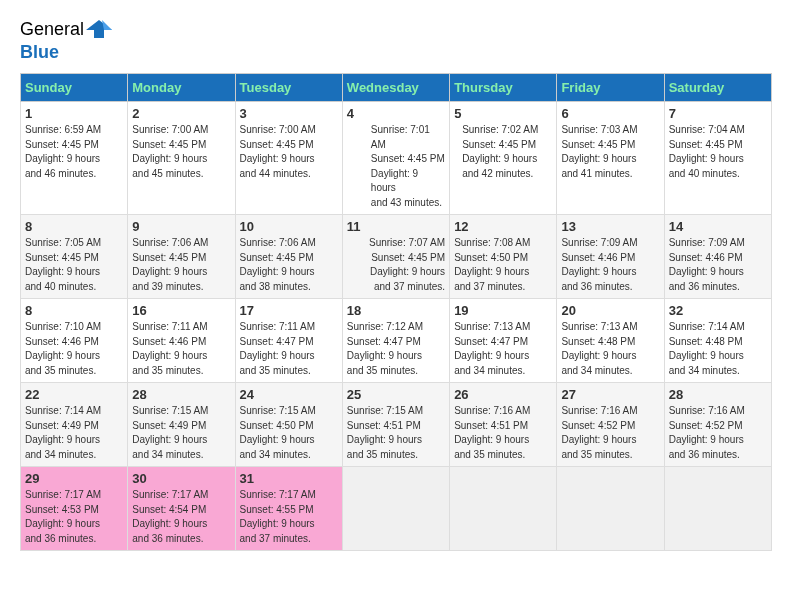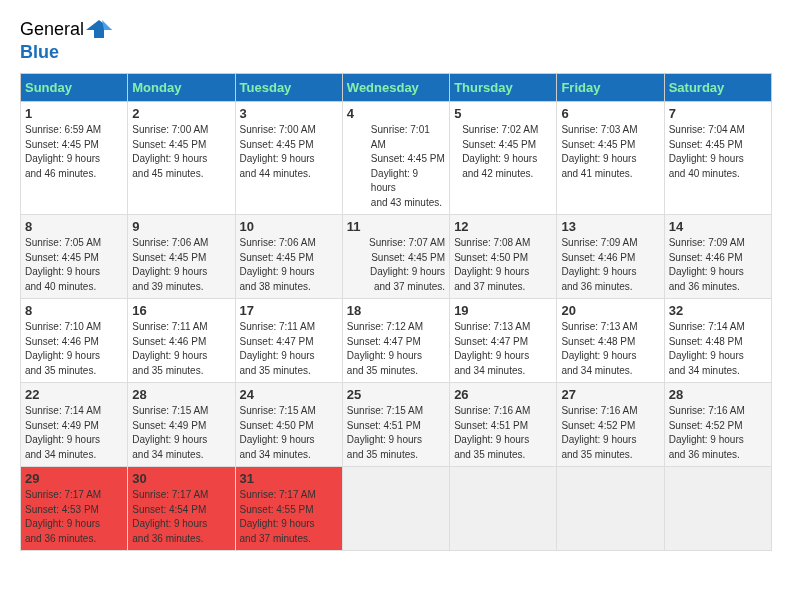--- a/index.html
+++ b/index.html
@@ -56,21 +56,21 @@
       padding: 4px 4px;
       font-size: 10.5px;
       color: #333;
       background: #fff;
       height: 82px;
     }
     .calendar tbody tr:nth-child(even) td {
       background: #f5f5f5;
     }
     .calendar tbody tr:last-child td {
-      background: #ef4444;
+      background: #f9a8d4;
     }
     .day-num {
       font-size: 13px;
       font-weight: bold;
       display: block;
       margin-bottom: 2px;
     }
     .cell-text {
       font-size: 10px;
       line-height: 1.45;

